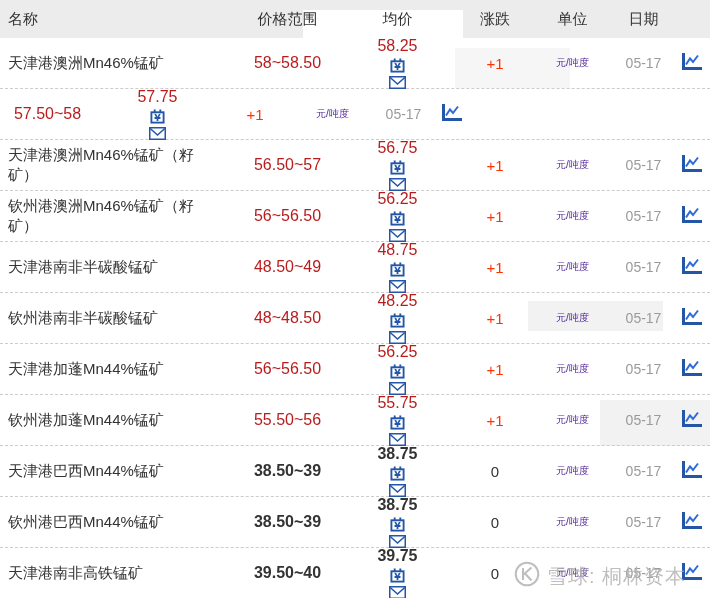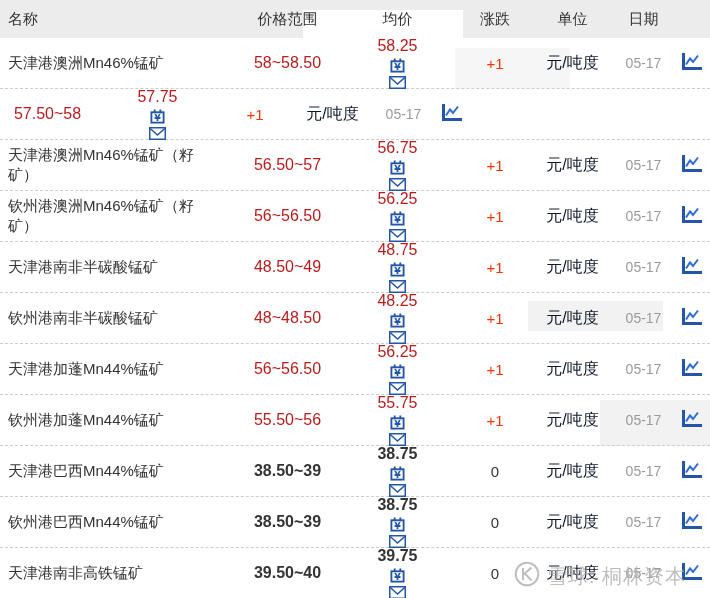--- a/index.html
+++ b/index.html
@@ -26,21 +26,21 @@
   
   .tbody { position:relative; z-index:1; }
   .tr { display:flex; align-items:center; height:51px;
     border-bottom:1px dashed #ccc; background:transparent; }
   .td { font-size:15px; color:#333; }
   .td.c-name { font-size:15px; line-height:20px; padding-right:28px; color:#333; }
   .td.c-range, .avg-val { font-size:16px; color:#b91c1c; }
   .td.c-chg { font-size:15px; color:#ff3300; }
   .tr.flat .td.c-range, .tr.flat .avg-val { color:#333;font-weight:bold; }
   .tr.flat .td.c-chg { color:#333; }
-  .td.c-unit { font-size:16px; color:#0f172a; letter-spacing:0; }
+  .td.c-unit { font-size:10px; color:#4c1d95; letter-spacing:0; }
   .td.c-date { font-size:14px; color:#9a9a9a; }
   .td.c-avg { display:flex; align-items:center; justify-content:center; gap:3px;flex-direction:column; }
   .icon-btn { display:inline-flex; align-items:center; cursor:pointer; }
   .icon-btn svg { display:block; }
 
   
   .patch { position:absolute; z-index:0; }
   .p2 { left:528px; top:301px; width:135px; height:30px; background:#f2f2f2; }
   .p3 { left:600px; top:400px; width:110px; height:46px; background:#f2f2f2; }
   .p4 { left:455px; top:48px;  width:115px; height:40px; background:#f6f6f6; }

